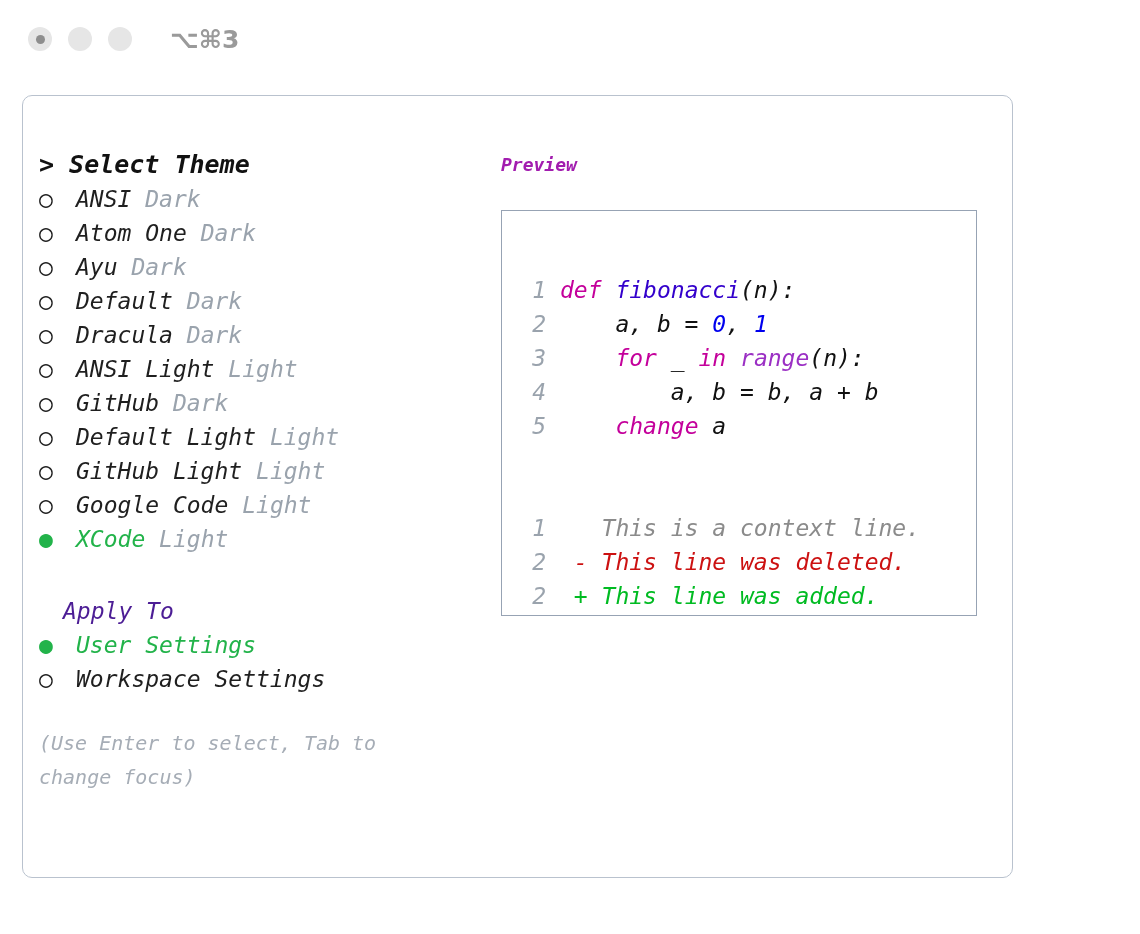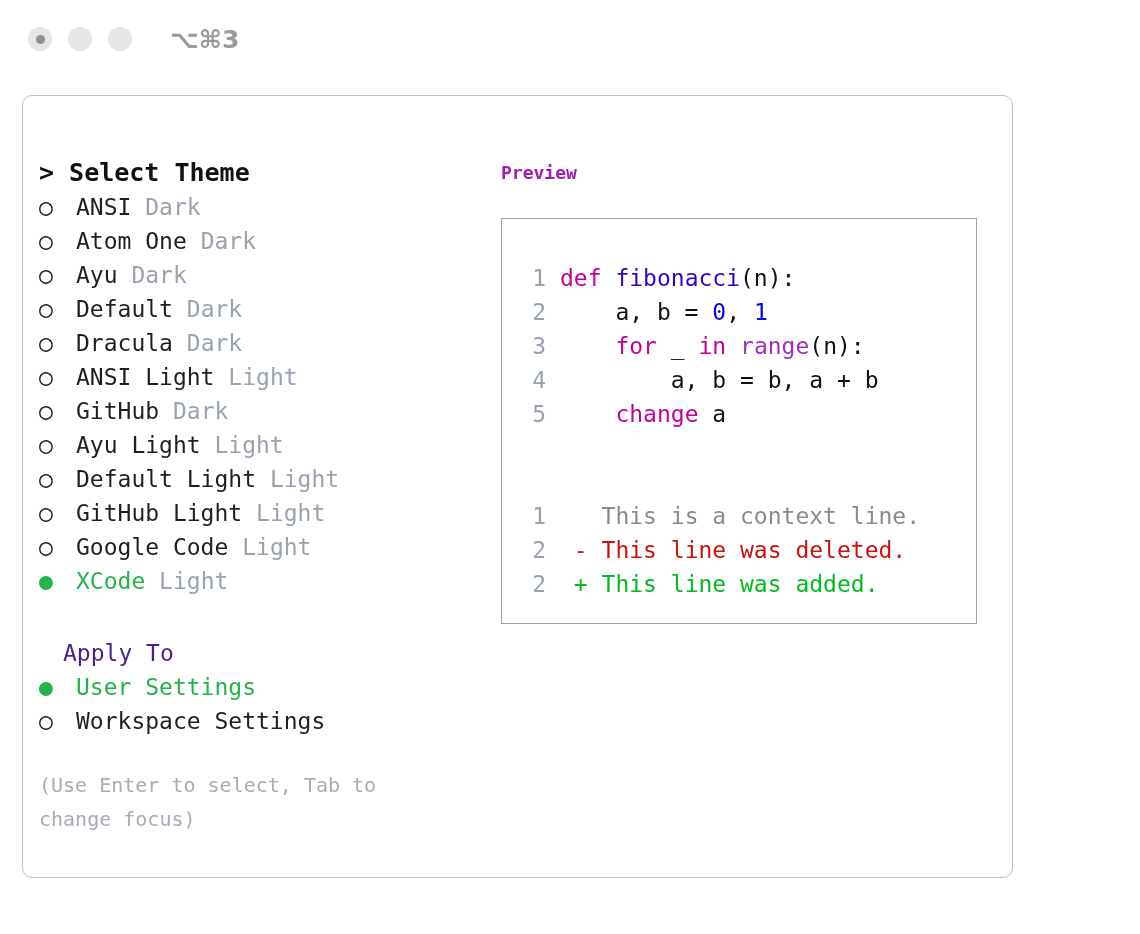--- a/index.html
+++ b/index.html
@@ -70,23 +70,24 @@
     width: 991px;
     height: 783px;
     border: 1.6px solid #b9c2ce;
     border-radius: 10px;
     box-sizing: border-box;
     background: #ffffff;
   }
 
   .cols {
     position: absolute;
-    left: 0; top: 12px;
+    left: 0; top: 4px;
     width: 100%;
     height: 100%;
+    font-style: italic;
   }
 
   
   .left {
     position: absolute;
     left: 16px;
     top: 48px;
     width: 450px;
   }
   .heading {
@@ -143,21 +144,21 @@
     font-weight: bold;
     color: #a21caf;
     line-height: 34px;
     margin-bottom: 28px;
   }
   .preview-box {
     border: 1.6px solid #97a3b4;
     box-sizing: border-box;
     width: 476px;
     height: 406px;
-    padding: 42px 0 0 18px;
+    padding: 62px 0 0 18px;
     background: #ffffff;
   }
   .code-line {
     font-size: 23px;
     line-height: 34px;
     white-space: pre;
     color: #111111;
   }
   .ln {
     display: inline-block;
@@ -196,21 +197,20 @@
       <div class="left">
         <div class="heading">&gt; Select Theme</div>
         <div id="theme-list">
             <div class="row"><span class="marker">○</span><span class="name">ANSI</span><span> </span><span class="variant">Dark</span></div>
             <div class="row"><span class="marker">○</span><span class="name">Atom One</span><span> </span><span class="variant">Dark</span></div>
             <div class="row"><span class="marker">○</span><span class="name">Ayu</span><span> </span><span class="variant">Dark</span></div>
             <div class="row"><span class="marker">○</span><span class="name">Default</span><span> </span><span class="variant">Dark</span></div>
             <div class="row"><span class="marker">○</span><span class="name">Dracula</span><span> </span><span class="variant">Dark</span></div>
             <div class="row"><span class="marker">○</span><span class="name">ANSI Light</span><span> </span><span class="variant">Light</span></div>
             <div class="row"><span class="marker">○</span><span class="name">GitHub</span><span> </span><span class="variant">Dark</span></div>
-            <div class="row"><span class="marker">○</span><span class="name">Ayu Light</span><span> </span><span class="variant">Light</span></div>
             <div class="row"><span class="marker">○</span><span class="name">Default Light</span><span> </span><span class="variant">Light</span></div>
             <div class="row"><span class="marker">○</span><span class="name">GitHub Light</span><span> </span><span class="variant">Light</span></div>
             <div class="row"><span class="marker">○</span><span class="name">Google Code</span><span> </span><span class="variant">Light</span></div>
             <div class="row selected"><span class="marker">●</span><span class="name">XCode</span><span> </span><span class="variant">Light</span></div>
           </div>
 
         <div class="spacer-lg"></div>
         <div class="section-label">Apply To</div>
         <div id="apply-list">
             <div class="row selected"><span class="marker">●</span><span class="name">User Settings</span></div>

